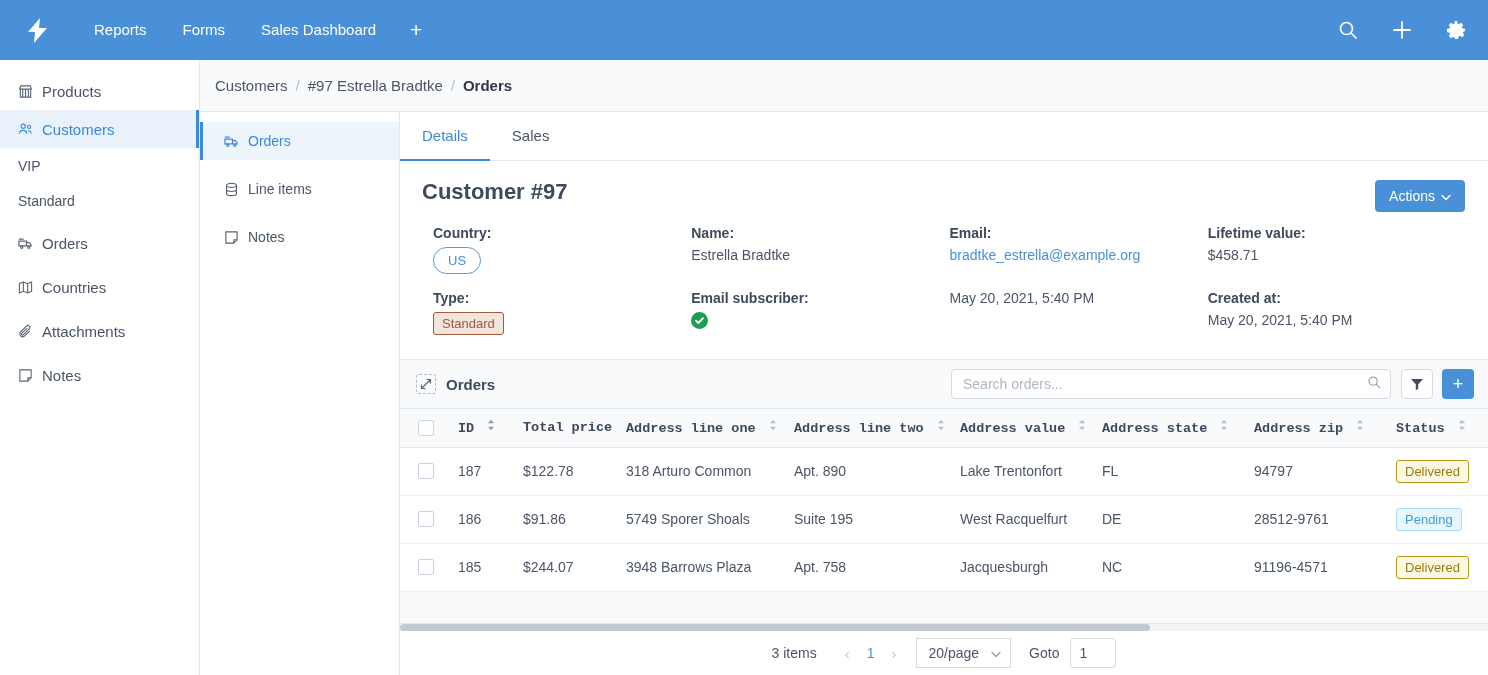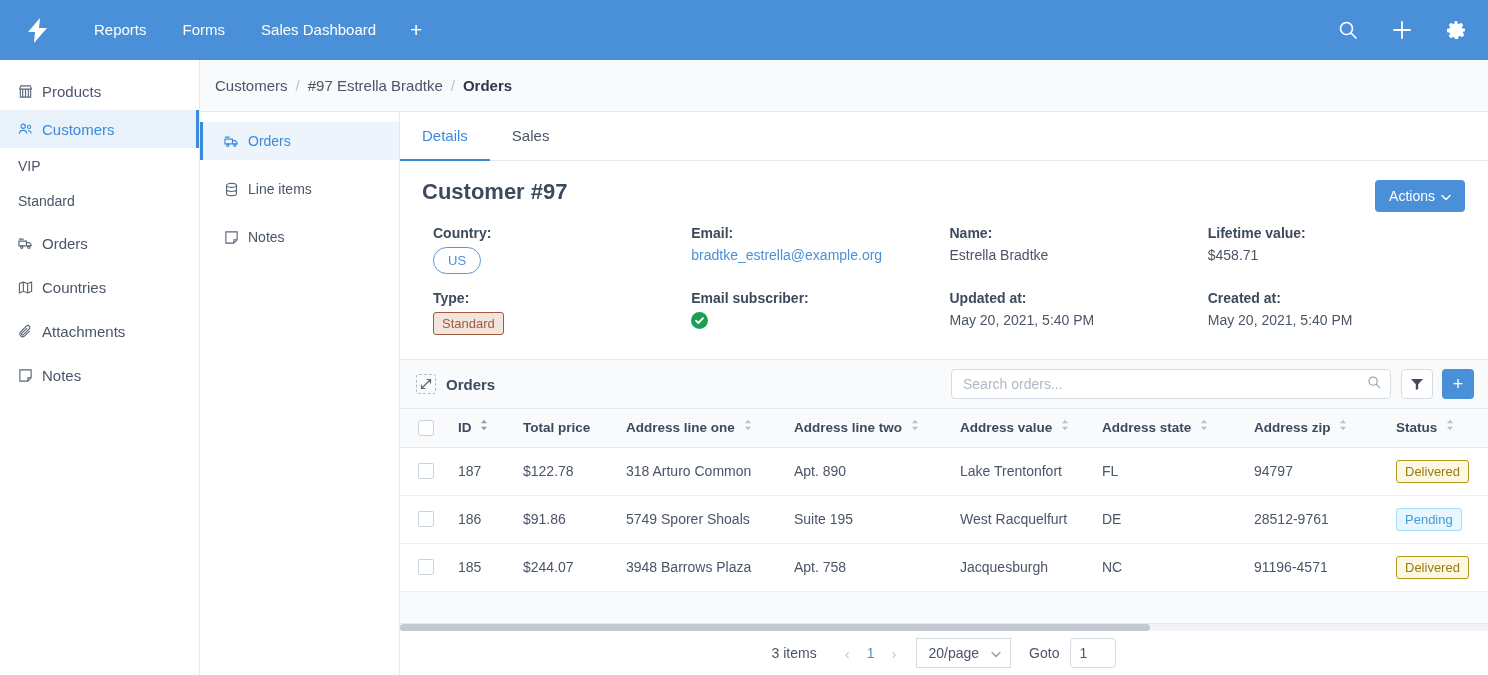--- a/index.html
+++ b/index.html
@@ -174,21 +174,21 @@
     font-family: inherit; font-weight: 300;
   }
 
   
   .table-scroll { overflow: hidden; position: relative; flex:1; min-height:0; display:flex; flex-direction:column;}
   table { border-collapse: collapse; width: 100%; table-layout: fixed; }
   thead th {
     height: 38px; background: #f8fafc;
     border-bottom: 1px solid #e4e9f0;
     font-size: 13.5px; font-weight: bold; color: #3d4a5c;
-    text-align: left; padding: 0 10px; white-space: nowrap;
+    text-align: left; padding: 0 10px; white-space: nowrap; font-family: Liberation Mono, monospace;
   }
   thead th.cbcol { width: 48px; padding-left: 18px;}
   tbody td {
     height: 48px; border-bottom: 1px solid #edf1f5;
     font-size: 14px; color: #4a5568; padding: 0 10px; white-space: nowrap;
     overflow: hidden; text-overflow: ellipsis;
   }
   tbody td.cbcol { padding-left: 18px; }
   .cb {
     width: 16px; height: 16px; border: 1px solid #cbd3dd;
@@ -396,46 +396,45 @@
                 </svg>
             </span>
           </button>
 
           <div class="field-grid">
             <div>
               <div class="f-label">Country:</div>
               <span class="pill-us">US</span>
             </div>
             <div>
+              <div class="f-label">Name:</div>
+              <div class="f-value">Estrella Bradtke</div>
+            </div>
+            <div>
               <div class="f-label">Email:</div>
               <div class="f-value"><a href="#">bradtke_estrella@example.org</a></div>
-            </div>
-            <div>
-              <div class="f-label">Name:</div>
-              <div class="f-value">Estrella Bradtke</div>
             </div>
             <div>
               <div class="f-label">Lifetime value:</div>
               <div class="f-value">$458.71</div>
             </div>
 
             <div>
               <div class="f-label">Type:</div>
               <span class="tag-standard">Standard</span>
             </div>
             <div>
               <div class="f-label">Email subscriber:</div>
               <span class="check-circle">
                 <svg width="11" height="11" viewBox="0 0 11 11" fill="none" stroke="#fff" stroke-width="1.8">
                     <path d="M2 5.7l2.3 2.3L9 3.2" stroke-linecap="round" stroke-linejoin="round"></path>
                   </svg>
               </span>
             </div>
             <div>
-              <div class="f-label">Updated at:</div>
               <div class="f-value">May 20, 2021, 5:40 PM</div>
             </div>
             <div>
               <div class="f-label">Created at:</div>
               <div class="f-value">May 20, 2021, 5:40 PM</div>
             </div>
           </div>
         </div>
 
         <div class="orders-card">

